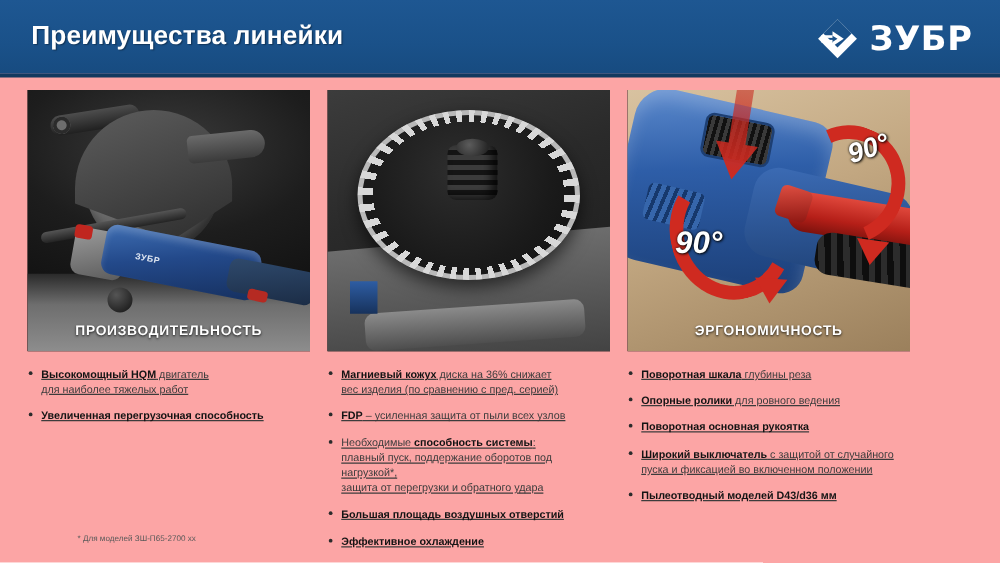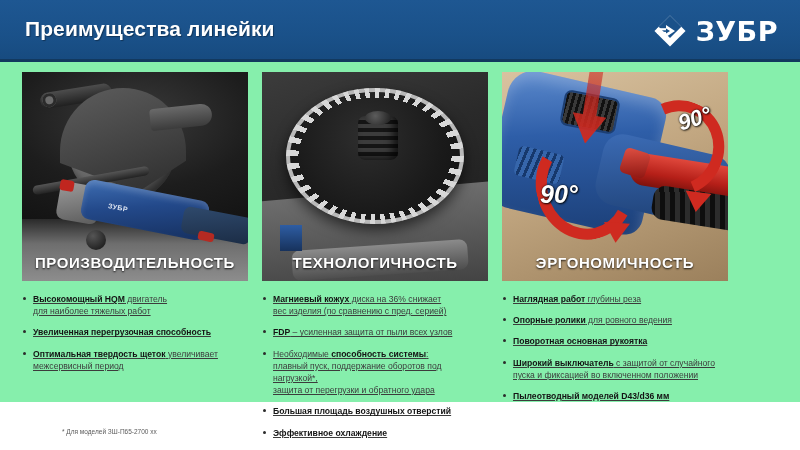--- a/index.html
+++ b/index.html
@@ -10,22 +10,22 @@
   body {
     width: 800px;
     height: 450px;
     overflow: hidden;
     font-family: "Liberation Sans", sans-serif;
     -webkit-font-smoothing: antialiased;
   }
   .slide {
     position: relative;
     width: 800px;
-    height: 402px;
-    background: #86efac;
+    height: 450px;
+    background: #fca5a5;
   }
 
   
   .header {
     position: absolute;
     left: 0; top: 0;
     width: 800px;
     height: 62px;
     background: linear-gradient(180deg, #1e5792 0%, #1a5189 60%, #174b80 100%);
     border-bottom: 3px solid #12395f;
@@ -88,21 +88,21 @@
     overflow: hidden;
     background: #111111;
   }
   .photo-caption {
     position: absolute;
     left: 0;
     bottom: 10px;
     width: 100%;
     text-align: center;
     color: #ffffff;
-    font-size: 15px;
+    font-size: 11px;
     font-weight: bold;
     letter-spacing: 0.6px;
     text-shadow: 0 1px 2px rgba(0,0,0,0.85);
     z-index: 6;
   }
 
   
   .ph1-bg {
     position: absolute; inset: 0;
     background:
@@ -481,37 +481,32 @@
         <div class="photo-caption">ПРОИЗВОДИТЕЛЬНОСТЬ</div>
       </div>
       <ul class="bullets">
         <li class="bullet">
           <b>Высокомощный HQM</b><span> двигатель</span><br>
           <span>для наиболее тяжелых работ</span>
         </li>
         <li class="bullet">
           <b>Увеличенная перегрузочная способность</b>
         </li>
-        <li class="bullet">
-          <b>Оптимальная твердость щеток</b><span> увеличивает</span><br>
-          <span>межсервисный период</span>
-        </li>
       </ul>
     </div>
 
     <div class="column">
       <div class="photo">
         <div class="ph2-bg"></div>
         <div class="ph2-plate"></div>
         <div class="ph2-disc"></div>
         <div class="ph2-teeth"></div>
         <div class="ph2-arm"></div>
         <div class="ph2-blue"></div>
         <div class="ph2-nut"></div>
-        <div class="photo-caption">ТЕХНОЛОГИЧНОСТЬ</div>
       </div>
       <ul class="bullets">
         <li class="bullet">
           <b>Магниевый кожух</b><span> диска на 36% снижает</span><br>
           <span>вес изделия (по сравнению с пред. серией)</span>
         </li>
         <li class="bullet">
           <b>FDP</b><span> – усиленная защита от пыли всех узлов</span>
         </li>
         <li class="bullet">
@@ -540,21 +535,21 @@
         <div class="ph3-knob"></div>
         <div class="ph3-arrow-down"></div>
         <div class="ph3-arc-right"></div>
         <div class="ph3-arc-left"></div>
         <div class="angle-label angle-1">90°</div>
         <div class="angle-label angle-2">90°</div>
         <div class="photo-caption">ЭРГОНОМИЧНОСТЬ</div>
       </div>
       <ul class="bullets">
         <li class="bullet">
-          <b>Наглядная работ</b><span> глубины реза</span>
+          <b>Поворотная шкала</b><span> глубины реза</span>
         </li>
         <li class="bullet">
           <b>Опорные ролики</b><span> для ровного ведения</span>
         </li>
         <li class="bullet">
           <b>Поворотная основная рукоятка</b>
         </li>
         <li class="bullet">
           <b>Широкий выключатель</b><span> с защитой от случайного</span><br>
           <span>пуска и фиксацией во включенном положении</span>

